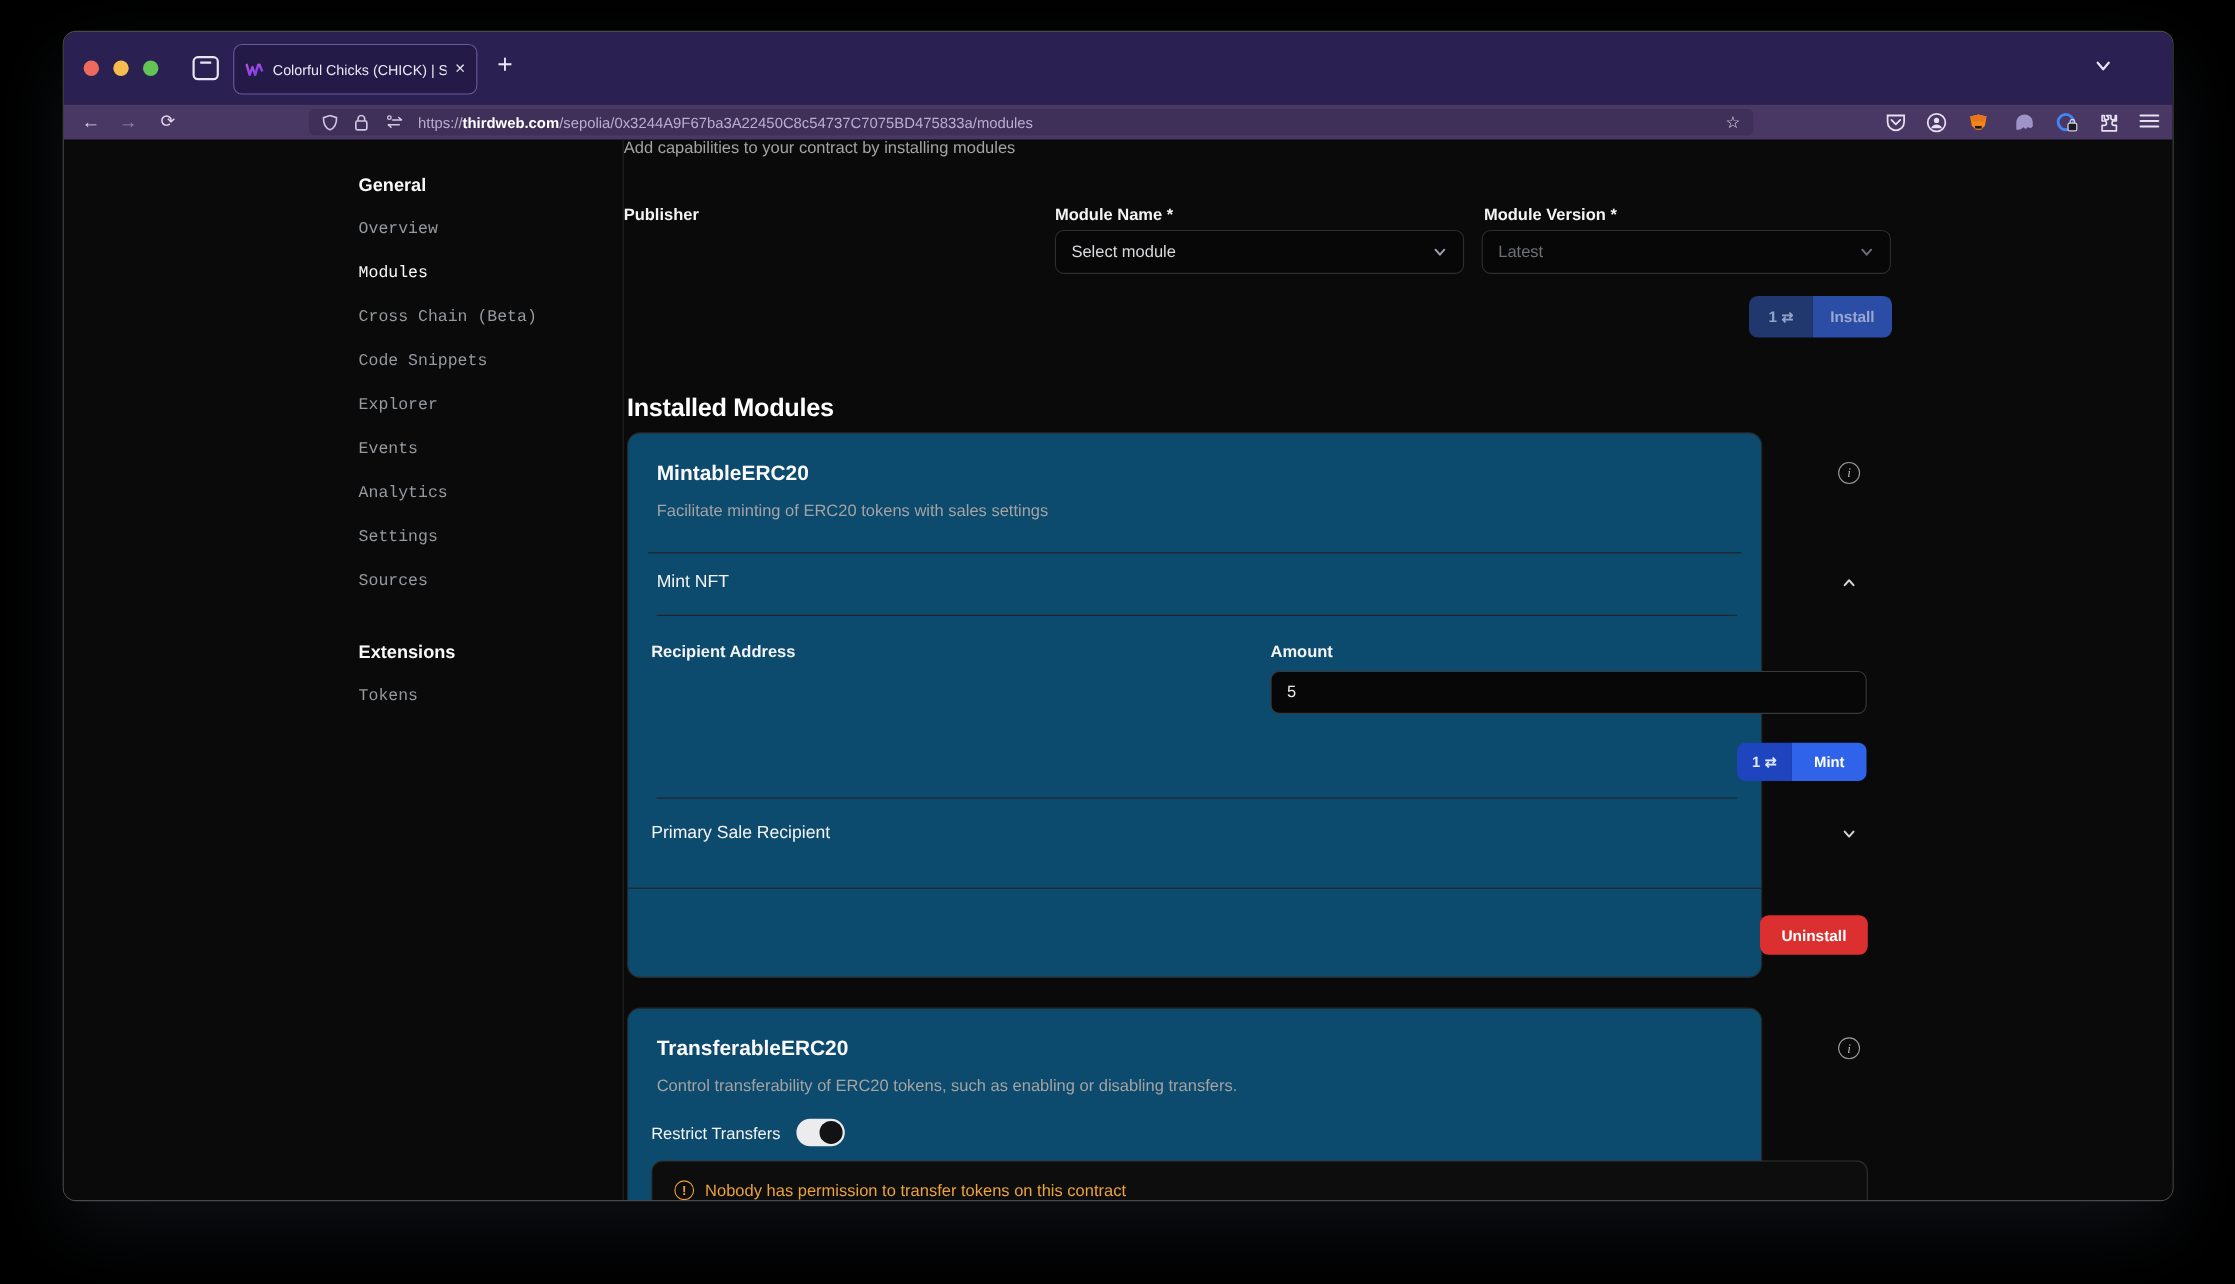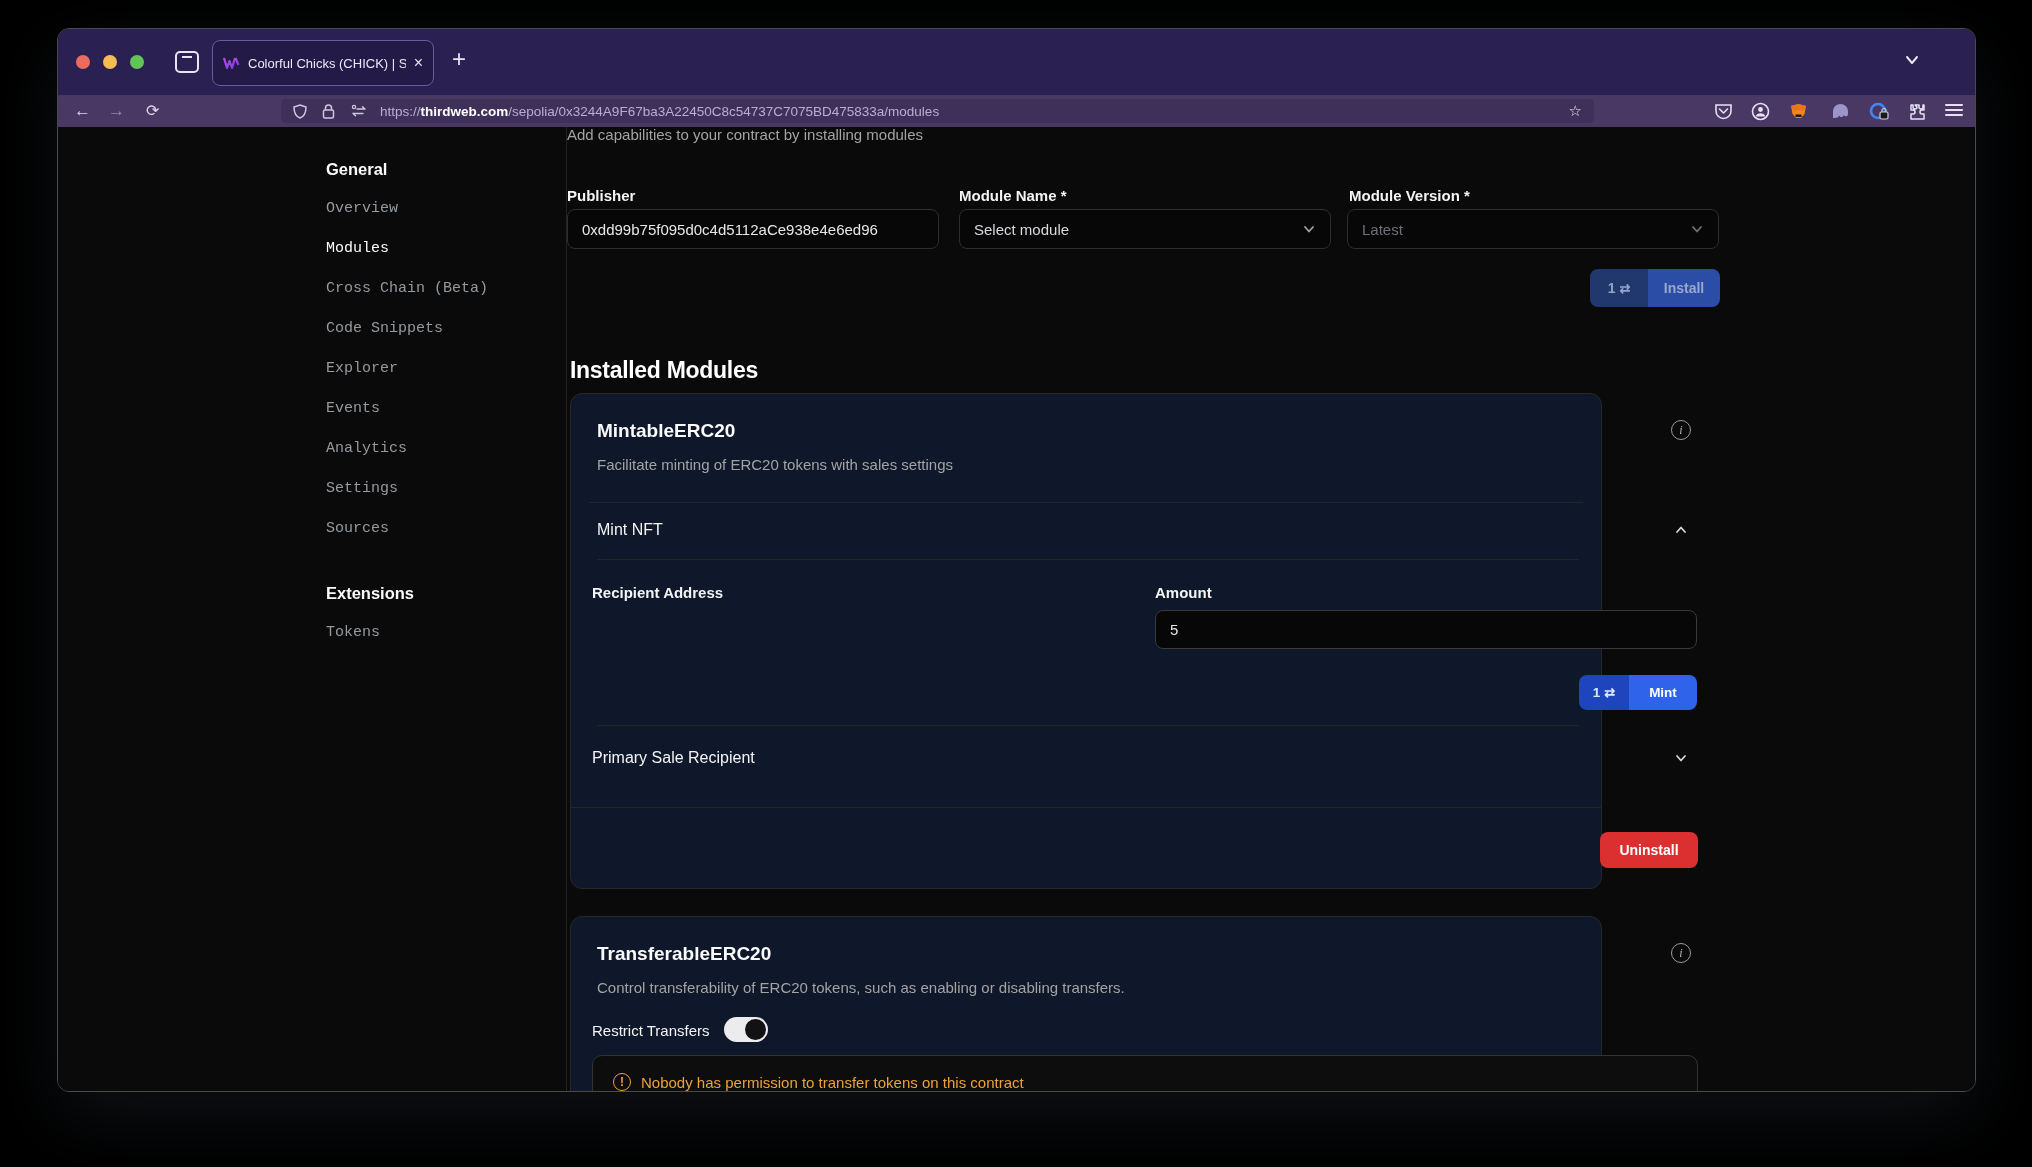--- a/index.html
+++ b/index.html
@@ -76,21 +76,21 @@
   .install-btn { left:1532px; top:240px; width:130px; height:38px; font-size:14px; }
   .install-btn .count { width:58px; background:#20386e; color:#93a4c9; gap:4px; }
   .install-btn .act { width:72px; background:#2b4da6; color:#9aa8cf; }
   .mint-btn { left:1520px; top:645px; width:118px; height:35px; font-size:13.5px; }
   .mint-btn .count { width:50px; background:#1e45bd; color:#dfe7fb; gap:4px; }
   .mint-btn .act { width:68px; background:#2f63ea; color:#ffffff; }
   .swapglyph { font-size:13px; }
 
   .h1 { position:absolute; left:512px; top:328px; color:#ffffff; font-size:23px; font-weight:bold; letter-spacing:-.3px;text-align:right; }
 
-  .card { position:absolute; left:512px; width:1032px; background:#0f172a; border:1px solid #282828; border-radius:12px; }
+  .card { position:absolute; left:512px; width:1032px; background:#0c4a6e; border:1px solid #282828; border-radius:12px; }
   .card1 { top:364px; height:496px; }
   .card2 { top:887px; height:400px; }
   .card-title { position:absolute; left:26px; color:#fafafa; font-size:19px; font-weight:bold; }
   .card-desc { position:absolute; left:26px; color:#a3a3a3; font-size:15px; }
   .info { position:absolute; width:20px; height:20px; border:1.5px solid #9a9a9a; border-radius:50%;
           color:#b5b5b5; font-size:12px; display:flex; align-items:center; justify-content:center;
           font-family:"Liberation Serif", serif; font-style:italic; }
   .hr { position:absolute; height:1px; background:#242424; }
   .secrow { position:absolute; color:#f4f4f5; font-size:16px; font-weight:500; }
   .chev { width:14px; height:14px; }
@@ -238,21 +238,20 @@
     <div class="nav-i" style="top:371px">Events</div>
     <div class="nav-i" style="top:411px">Analytics</div>
     <div class="nav-i" style="top:451px">Settings</div>
     <div class="nav-i" style="top:491px">Sources</div>
     <div class="nav-h" style="top:555px">Extensions</div>
     <div class="nav-i" style="top:595px">Tokens</div>
 
     <div class="subtitle">Add capabilities to your contract by installing modules</div>
 
     <div class="flabel" style="left:509px; top:158px">Publisher</div>
-    <input class="tinput" style="left: 509px; top: 180px; width: 372px;" value="0xdd99b75f095d0c4d5112aCe938e4e6ed96">
 
     <div class="flabel" style="left:901px; top:158px">Module Name *</div>
     <div class="tselect" style="left:901px; top:180px; width:372px">
       <span>Select module</span>
       <span class="chev">
           <svg width="14" height="14" viewBox="0 0 14 14">
             <polyline points="3,5 7,9.5 11,5" fill="none" stroke="#9ca3af" stroke-width="1.8" stroke-linecap="round" stroke-linejoin="round"></polyline>
           </svg>
         </span>
     </div>

